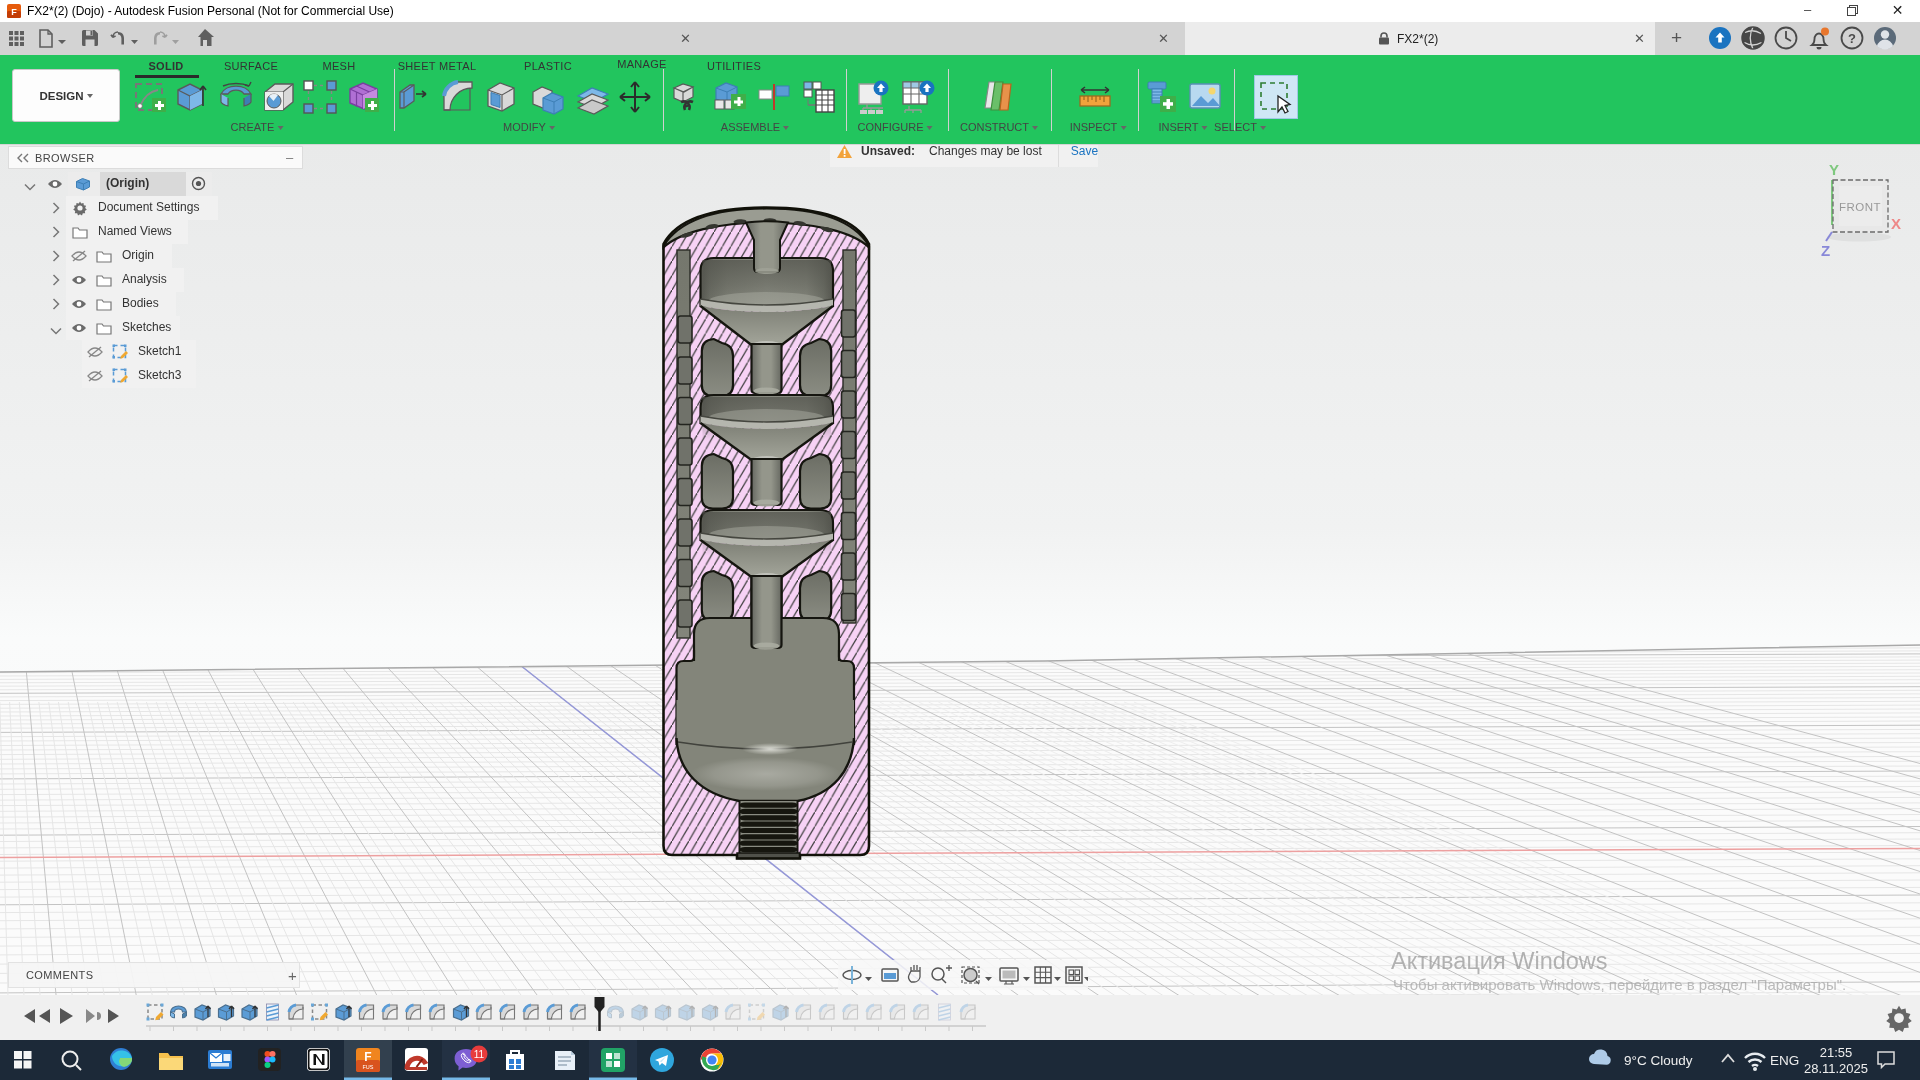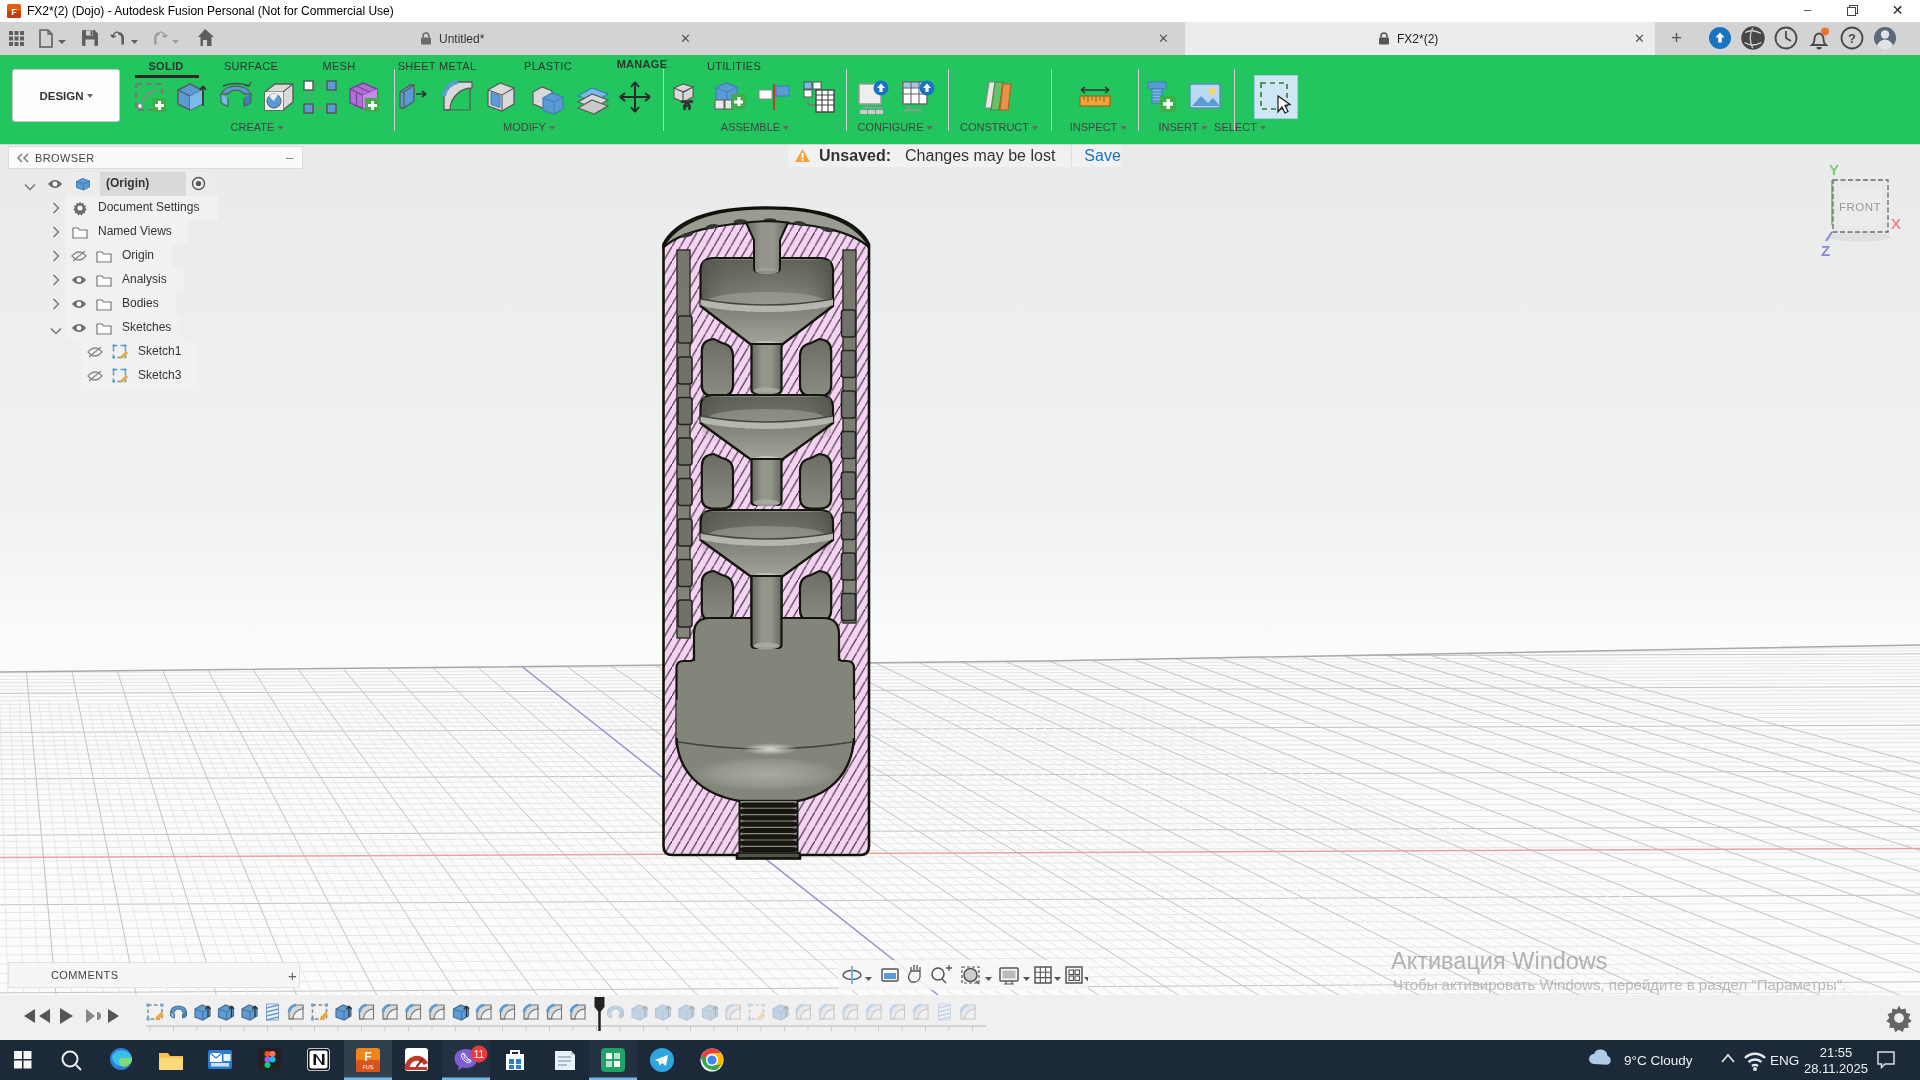--- a/index.html
+++ b/index.html
@@ -65,27 +65,20 @@
           <path d="M7,1 c-4,0 -6,2.8 -6,6.5 v6 h2.6 v-6 c0,-2.4 1.4,-4 3.4,-4 z" fill="#5f5f5f"></path>
         </g>
 <path d="M172,18 l3.5,4 3.5,-4 z" opacity="0.45"></path>
 <g transform="translate(196,7)">
           <path d="M9,0 L18,8 h-2.5 v9 h-11 v-9 H2 z" fill="#5f5f5f"></path>
           <rect x="7" y="11" width="4" height="6" fill="#d3d3d3"></rect>
         </g>
 </g>
 </svg>
 
-<div style="position:absolute;left:420px;top:0;width:280px;height:33px;display:flex;align-items:center;font-size:12px;color:#333">
-  <svg width="12" height="13" viewBox="0 0 12 13" style="margin-right:7px">
-        <rect x="1" y="5.5" width="10" height="7" rx="1" fill="#6b6b6b"></rect>
-        <path d="M3,5.5 v-1.5 a3,3 0 0 1 6,0 v1.5" fill="none" stroke="#6b6b6b" stroke-width="1.6"></path>
-      </svg>
-  Untitled*
-</div>
 <div style="position:absolute;left:680px;top:9px;font-size:13px;color:#555">✕</div>
 <div style="position:absolute;left:1158px;top:9px;font-size:13px;color:#555">✕</div>
 
 <div style="position:absolute;left:1185px;top:0;width:470px;height:33px;background:#ececec"></div>
 <div style="position:absolute;left:1378px;top:0;width:200px;height:33px;display:flex;align-items:center;font-size:12px;color:#222">
   <svg width="12" height="13" viewBox="0 0 12 13" style="margin-right:7px">
         <rect x="1" y="5.5" width="10" height="7" rx="1" fill="#555"></rect>
         <path d="M3,5.5 v-1.5 a3,3 0 0 1 6,0 v1.5" fill="none" stroke="#555" stroke-width="1.6"></path>
       </svg>
   FX2*(2)
@@ -112,21 +105,21 @@
         <path d="M177,24 a8.2,8.2 0 0 1 16,0 a11,11 0 0 1 -16,0 z" fill="#dfe3e8"></path>
 </g>
 </svg>
 </div>
 <div id="ribbon">
     <div class="rtab" style="position:absolute;left:166px;top:5px;transform:translateX(-50%);font-weight:bold">SOLID</div>
 <div class="rtab" style="position:absolute;left:251px;top:5px;transform:translateX(-50%);font-weight:normal">SURFACE</div>
 <div class="rtab" style="position:absolute;left:339px;top:5px;transform:translateX(-50%);font-weight:normal">MESH</div>
 <div class="rtab" style="position:absolute;left:437px;top:5px;transform:translateX(-50%);font-weight:normal">SHEET METAL</div>
 <div class="rtab" style="position:absolute;left:548px;top:5px;transform:translateX(-50%);font-weight:normal">PLASTIC</div>
-<div class="rtab" style="position:absolute;left:642px;top:3px;transform:translateX(-50%);font-weight:bold">MANAGE</div>
+<div class="rtab" style="position:absolute;left:642px;top:3px;transform:translateX(-50%);font-weight:normal">MANAGE</div>
 <div class="rtab" style="position:absolute;left:734px;top:5px;transform:translateX(-50%);font-weight:normal">UTILITIES</div>
 <div style="position:absolute;left:135px;top:20px;width:64px;height:2.5px;background:#2a2a2a"></div>
 <div style="position:absolute;left:12px;top:14px;width:108px;height:53px;background:#fdfdfd;border:1px solid #c9c9c9;border-radius:3px;display:flex;align-items:center;justify-content:center;font-size:11.5px;font-weight:bold;color:#333">DESIGN<span class="caret"></span></div>
 <div class="vdiv" style="left:394px"></div>
 <div class="vdiv" style="left:663px"></div>
 <div class="vdiv" style="left:846px"></div>
 <div class="vdiv" style="left:948px"></div>
 <div class="vdiv" style="left:1051px"></div>
 <div class="vdiv" style="left:1138px"></div>
 <div class="vdiv" style="left:1234px"></div>
@@ -789,34 +782,34 @@
               <rect x="0.5" y="0.5" width="2.5" height="2.5" fill="#5a9bd5"></rect>
               <rect x="12" y="0.5" width="2.5" height="2.5" fill="#5a9bd5"></rect>
               <rect x="0.5" y="12" width="2.5" height="2.5" fill="#5a9bd5"></rect>
               <path d="M9,12 l5,-5 2,2 -5,5 -2.8,.8 z" fill="#f0a830"></path>
             </svg></span>
           <span style="position:absolute;left:130px;top:4px;line-height:14px">Sketch3</span>
         </div>
 </div>
     </div>
 
-<div style="position:absolute;left:788px;top:-1px;height:23px;display:flex;align-items:center;background:#f1f1f1;font-size:16px;color:#333">
+<div style="position:absolute;left:830px;top:-1px;height:23px;display:flex;align-items:flex-start;background:#f1f1f1;font-size:12px;color:#333">
   <svg width="17" height="15" viewBox="0 0 17 15" style="margin:0 8px 0 6px">
         <path d="M8.5,1 L16,14 H1 z" fill="#f2a33c"></path>
         <rect x="7.7" y="5" width="1.8" height="5" fill="#fff"></rect>
         <rect x="7.7" y="11" width="1.8" height="1.8" fill="#fff"></rect>
       </svg>
   <b>Unsaved:</b>
       <span style="margin-left:14px">Changes may be lost</span>
   <span style="width:1px;height:23px;background:#dcdcdc;margin-left:16px"></span>
   <span style="color:#1a73c0;margin:0 0 0 12px">Save</span>
 </div>
 
 <div style="position:absolute;left:8px;top:817px;width:292px;height:26px;background:#f5f5f5ee;border:1px solid #e2e2e2;display:flex;align-items:center;font-size:11px;color:#444">
-  <span style="margin-left:42px;letter-spacing:.4px">COMMENTS</span>
+  <span style="margin-left:17px;letter-spacing:.4px">COMMENTS</span>
   <span style="position:absolute;left:279px;font-size:15px;color:#666">+</span>
 </div>
 
 <svg width="250" height="30" viewBox="0 0 250 30" style="position:absolute;left:838px;top:815px">
 <rect x="0" y="0" width="250" height="30" fill="#f7f7f7" opacity="0.85"></rect>
 <g stroke="#555" fill="none" stroke-width="1.5">
   <ellipse cx="14" cy="15" rx="9" ry="4.5"></ellipse>
         <path d="M14,6 v18" stroke="#7ab3d9" stroke-width="2"></path>
   <path d="M27,17 l3.5,4 3.5,-4 z" fill="#555" stroke="none"></path>
   <rect x="44" y="9" width="16" height="12" rx="1"></rect>

